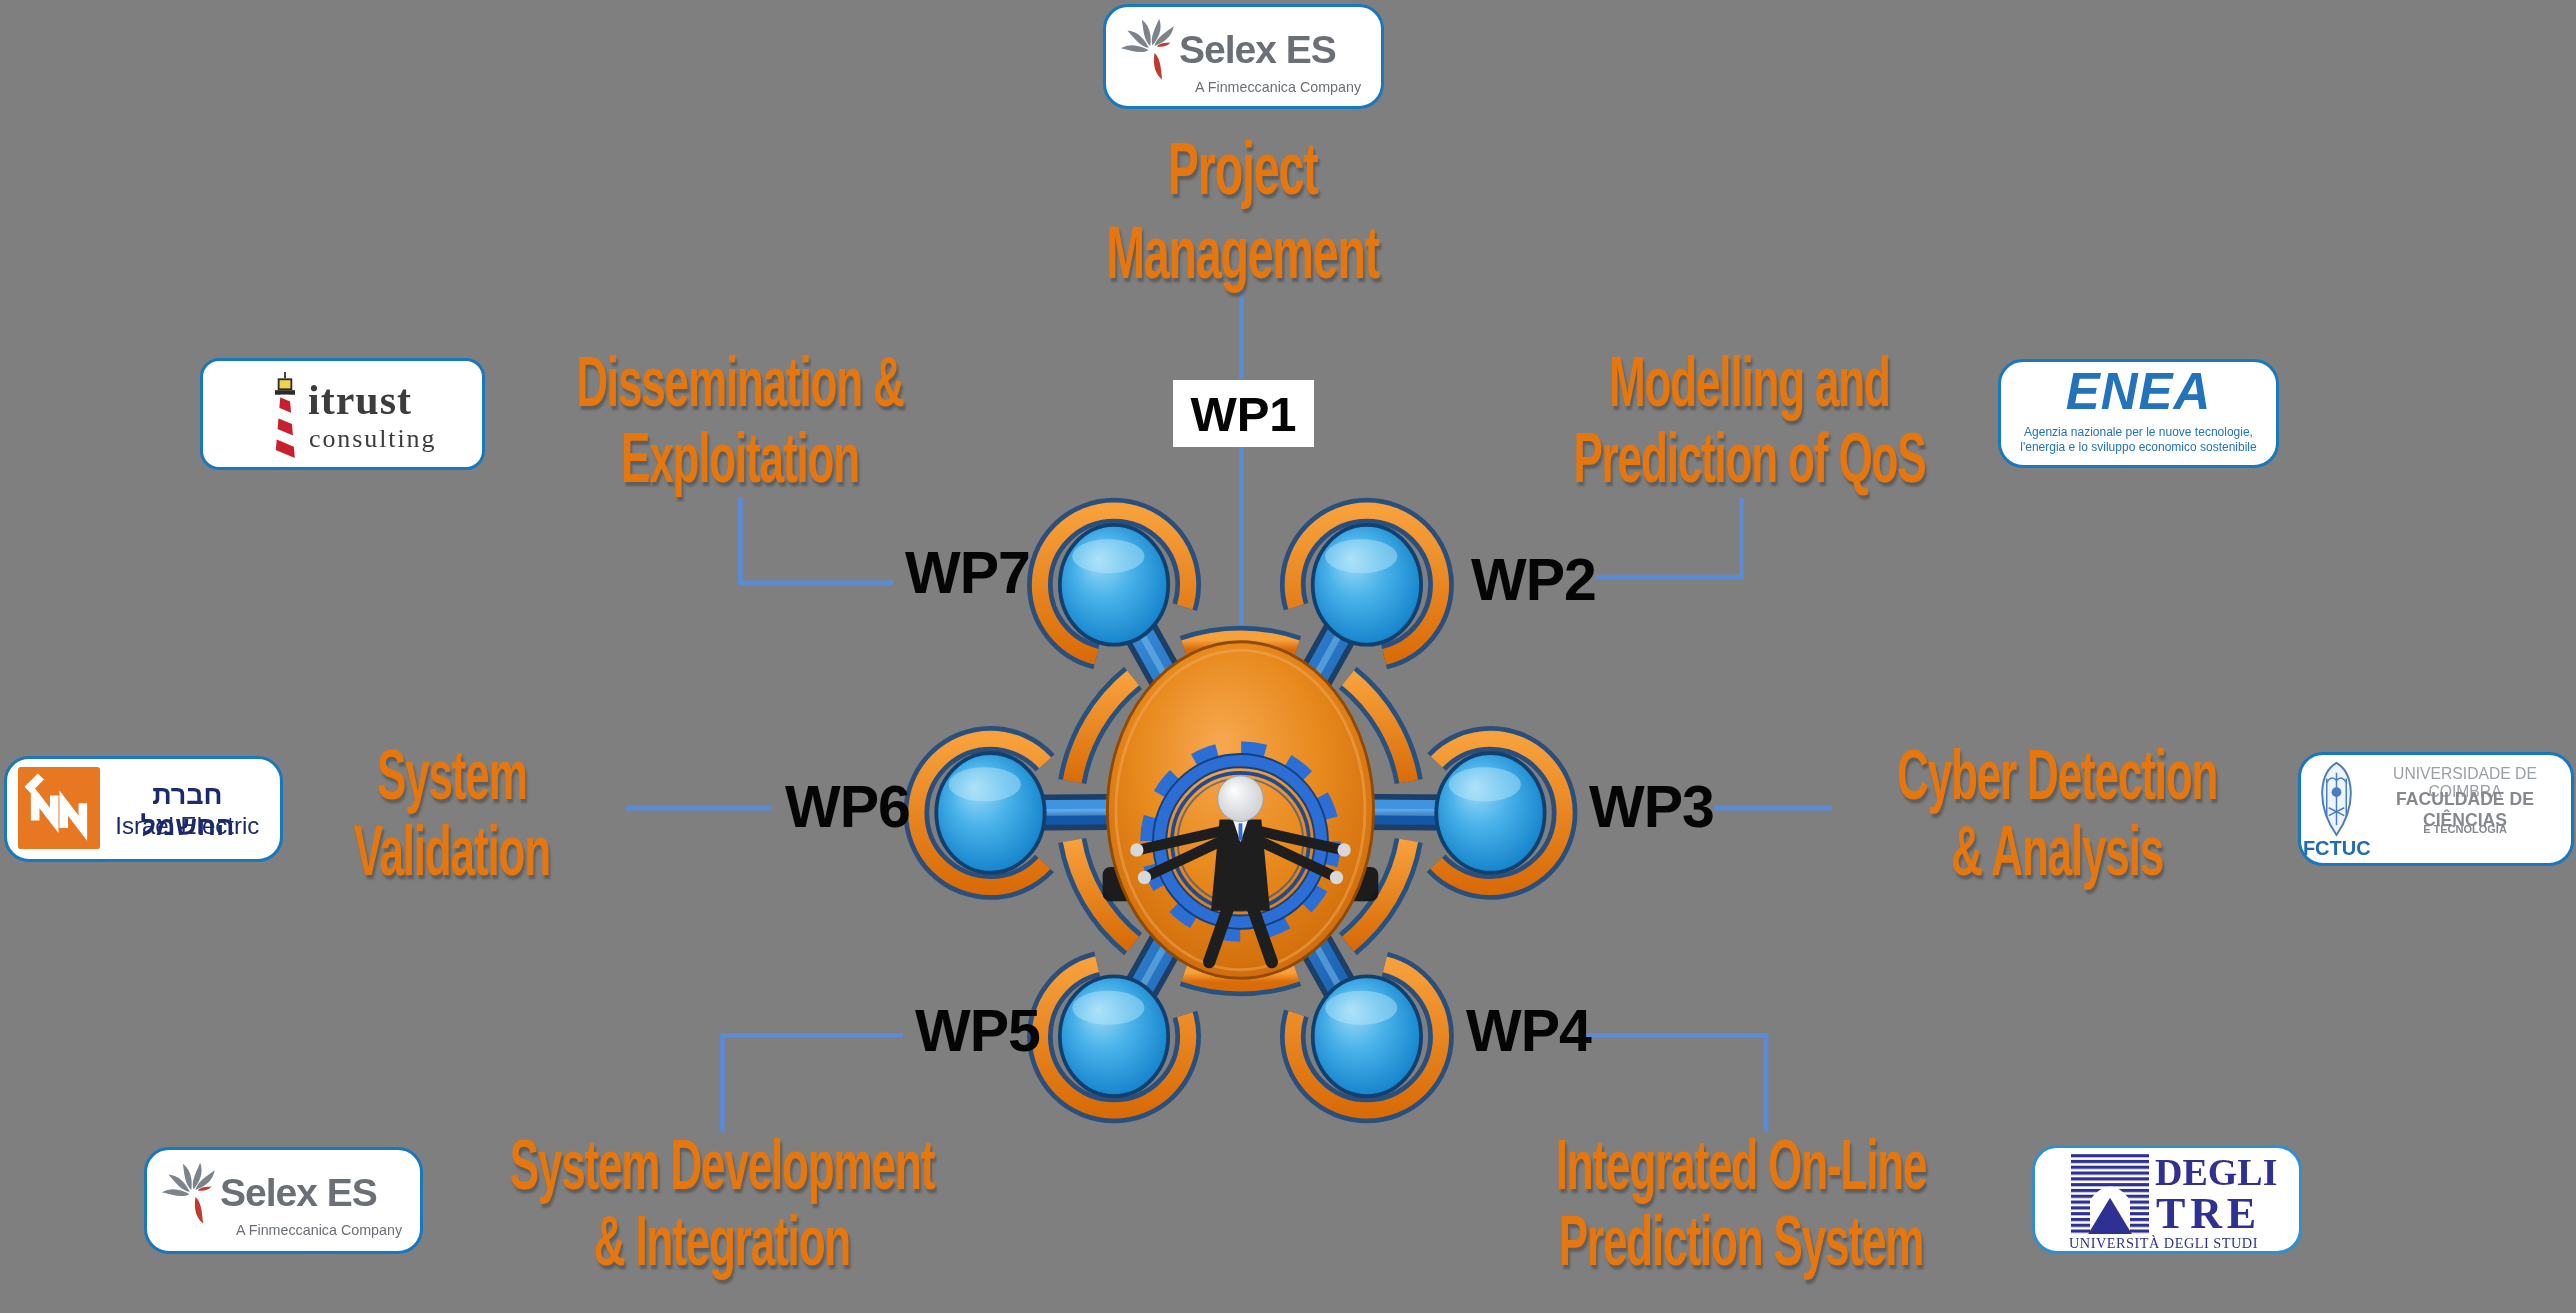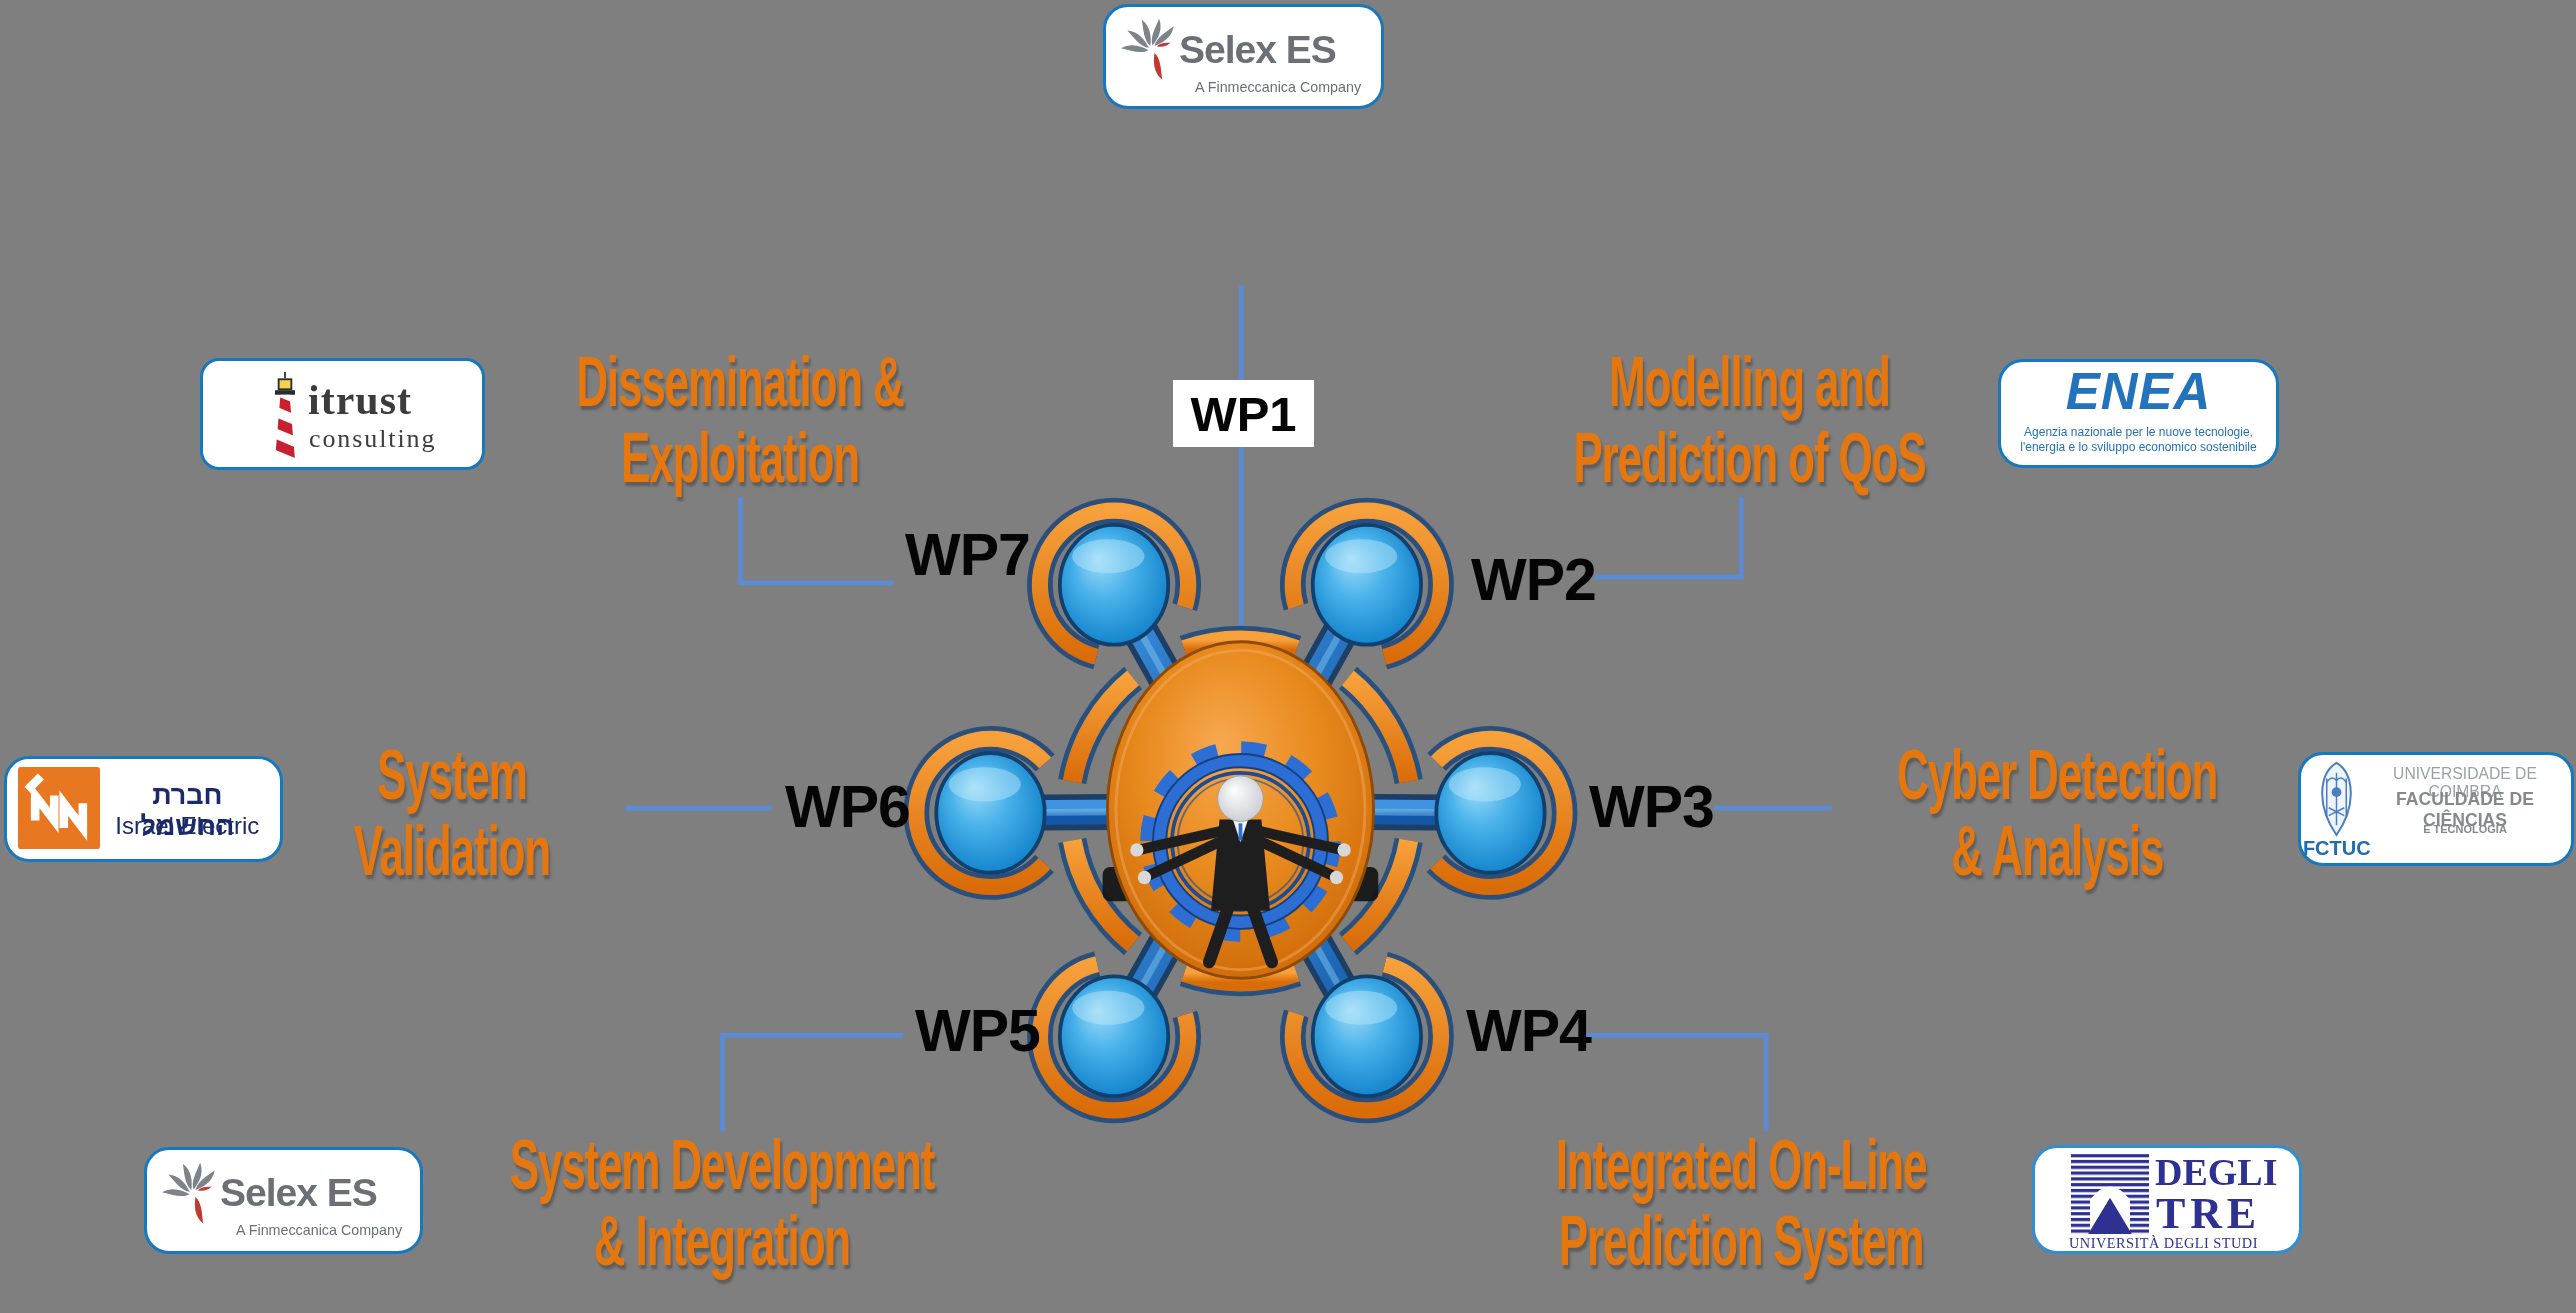--- a/index.html
+++ b/index.html
@@ -221,37 +221,39 @@
       <ellipse cx="1166" cy="1060" rx="38" ry="18" fill="#bfe9fb" opacity="0.45"></ellipse>
     </g>
     <g>
       <circle class="cres-n" cx="1438" cy="1090" r="78" stroke-dashoffset="104"></circle>
       <circle class="cres-o" cx="1438" cy="1090" r="78" stroke-dashoffset="104"></circle>
       <ellipse cx="1438" cy="1090" rx="57" ry="63" fill="url(#nodeBlue)" stroke="#12406e" stroke-width="4"></ellipse>
       <ellipse cx="1432" cy="1060" rx="38" ry="18" fill="#bfe9fb" opacity="0.45"></ellipse>
     </g>
   </svg>
 
+  <div class="wp-desc big" style="left:1243px; top:127px;"><span>Project
+Management</span></div>
   <div class="wp-desc" style="left:740px;  top:344px;"><span>Dissemination &amp;
 Exploitation</span></div>
   <div class="wp-desc" style="left:1749px; top:344px;"><span>Modelling and
 Prediction of QoS</span></div>
   <div class="wp-desc" style="left:452px;  top:737px;"><span>System
 Validation</span></div>
   <div class="wp-desc" style="left:2057px; top:737px;"><span>Cyber Detection
 &amp; Analysis</span></div>
   <div class="wp-desc" style="left:722px;  top:1127px;"><span>System Development
 &amp; Integration</span></div>
   <div class="wp-desc" style="left:1741px; top:1127px;"><span>Integrated On-Line
 Prediction System</span></div>
 
   <div class="wp1-box">
       <span>WP1</span>
     </div>
-  <div class="wp-label" style="left:905px;  top:526px;text-align:center;">WP7</div>
+  <div class="wp-label" style="left:905px;  top:544px;text-align:center;">WP7</div>
   <div class="wp-label" style="left:1471px; top:551px;">WP2</div>
   <div class="wp-label" style="left:785px;  top:778px;">WP6</div>
   <div class="wp-label" style="left:1589px; top:778px;">WP3</div>
   <div class="wp-label" style="left:915px;  top:1002px;">WP5</div>
   <div class="wp-label" style="left:1466px; top:1002px;">WP4</div>
 
   <div class="card" style="left:1103px; top:3.8px; width:281px; height:105px;">
     <svg class="selex-swirl" width="67" height="67" viewBox="-50 -50 100 100">
       <g fill="#7c838a">
         <path transform="rotate(-100)" d="M0 -6 C 8 -16 16 -30 10 -46 C 4 -32 -4 -18 0 -6 Z"></path>

